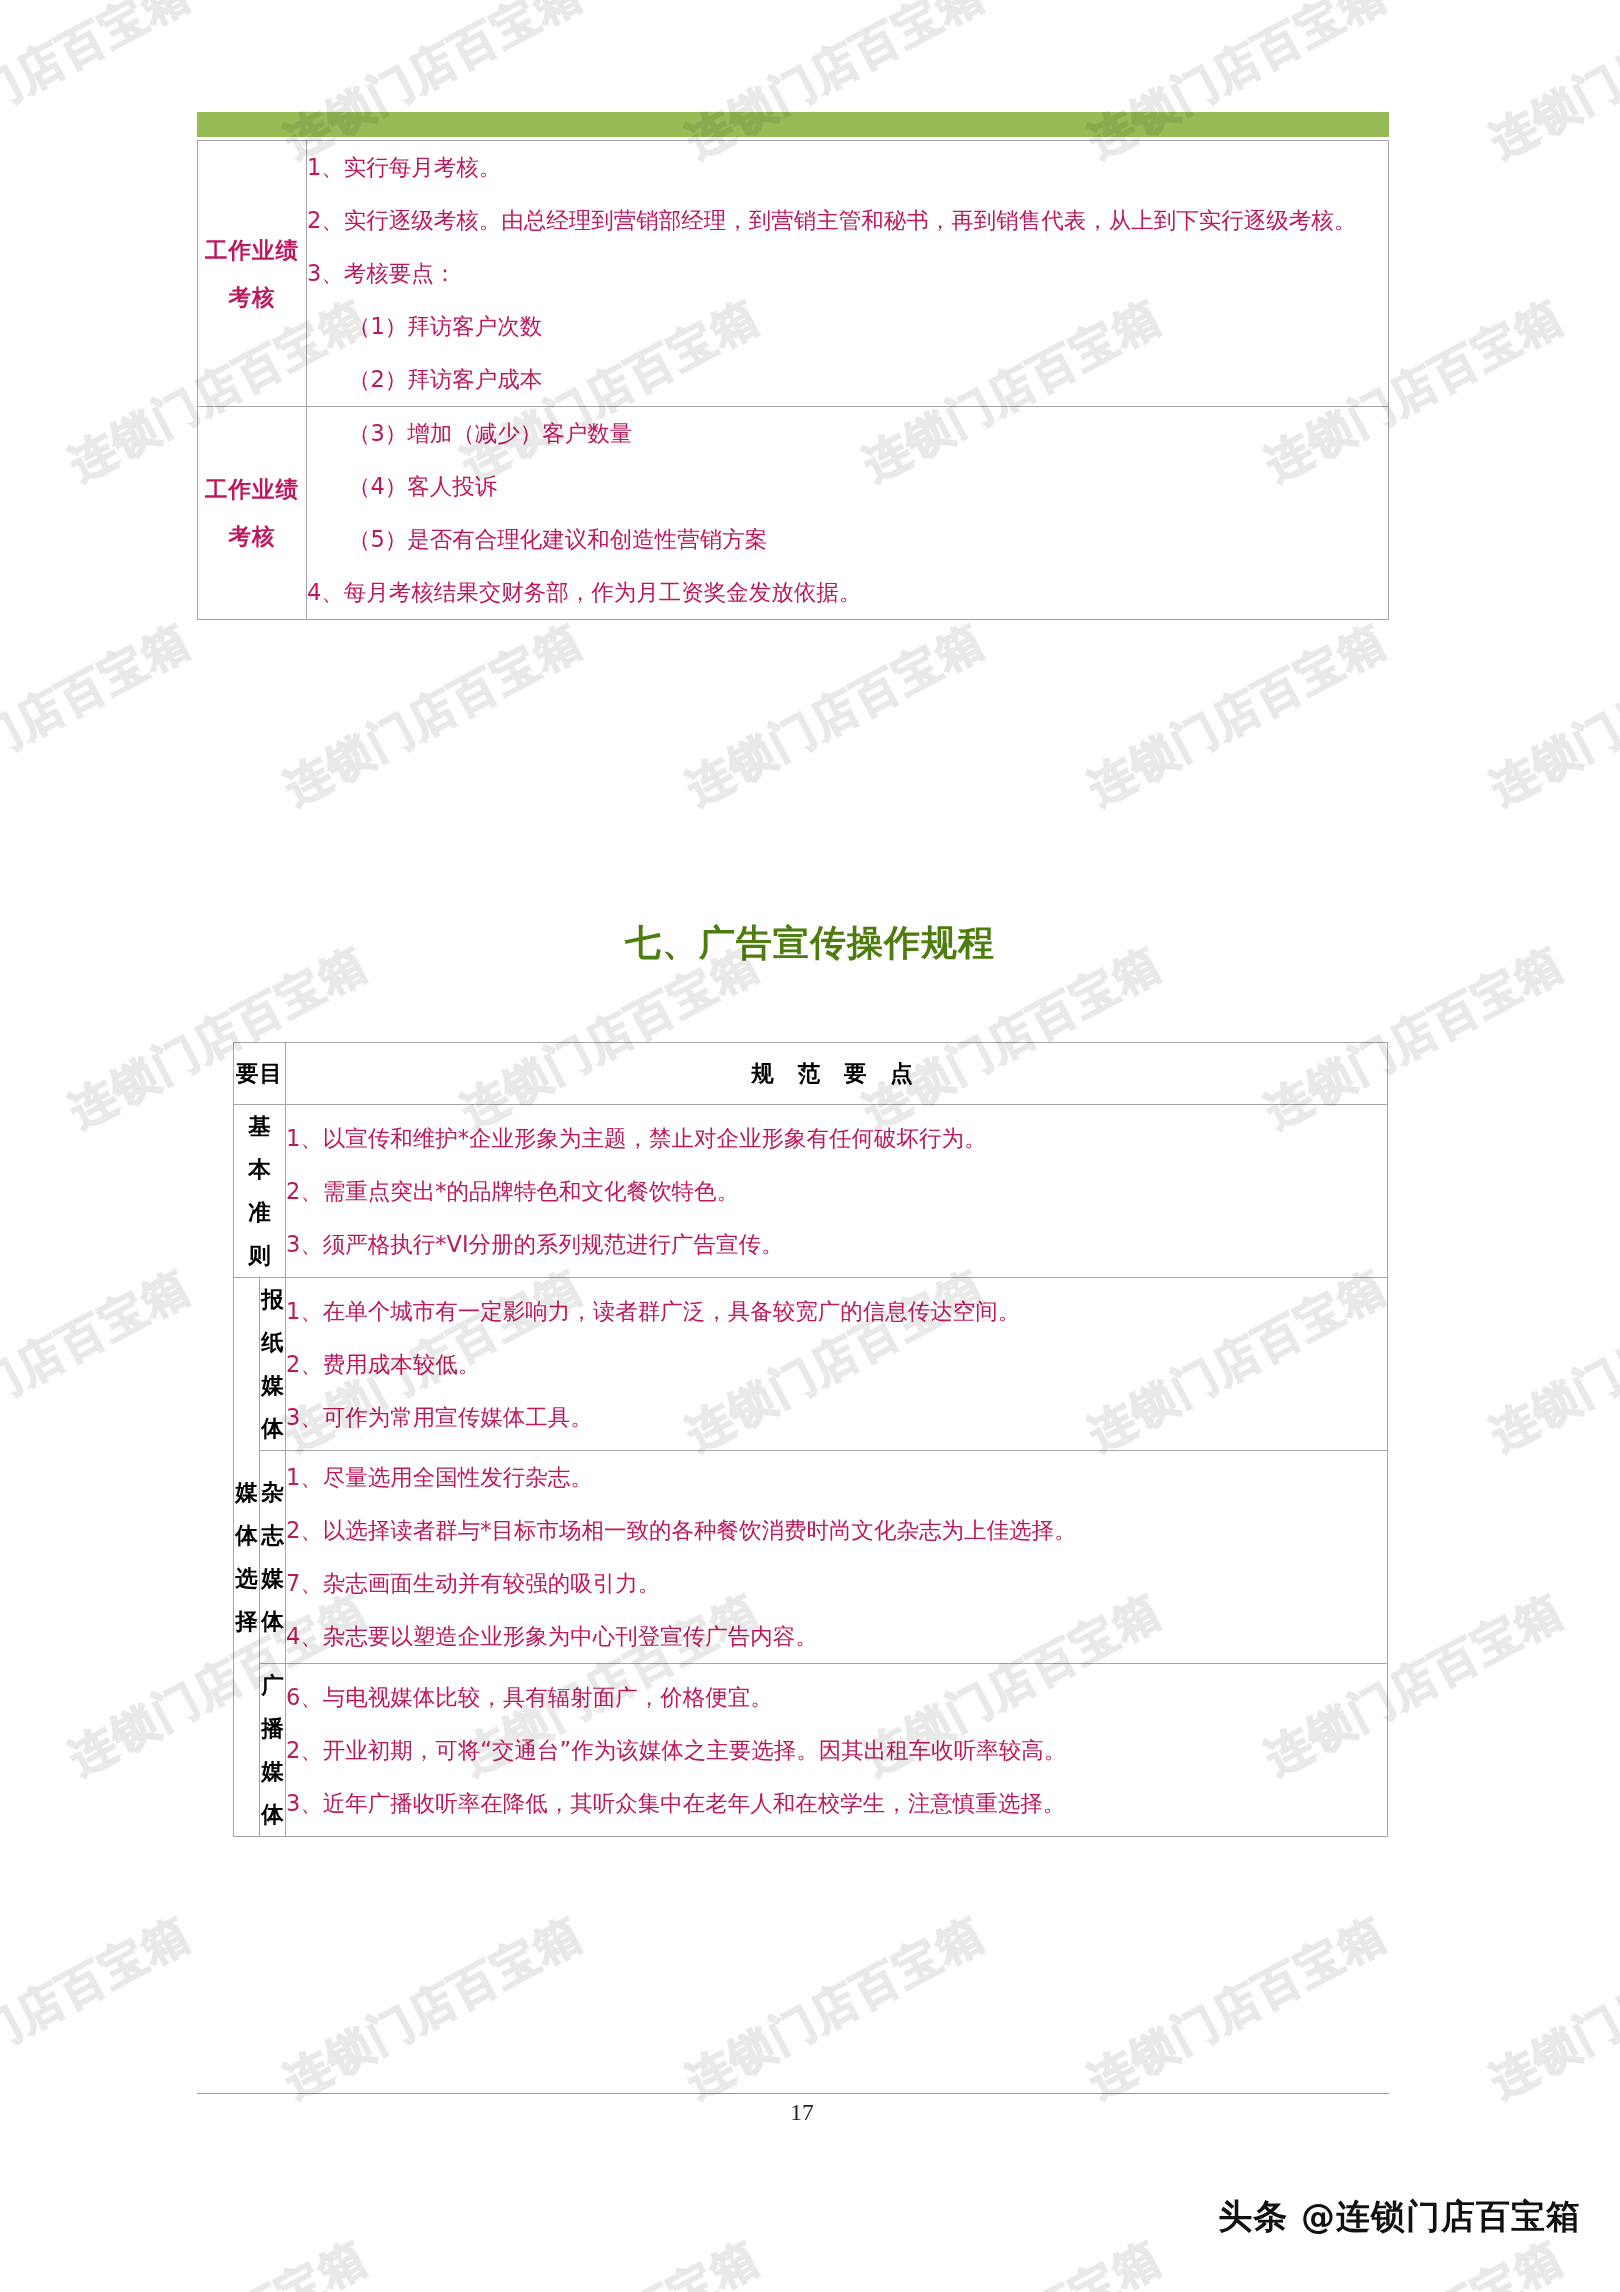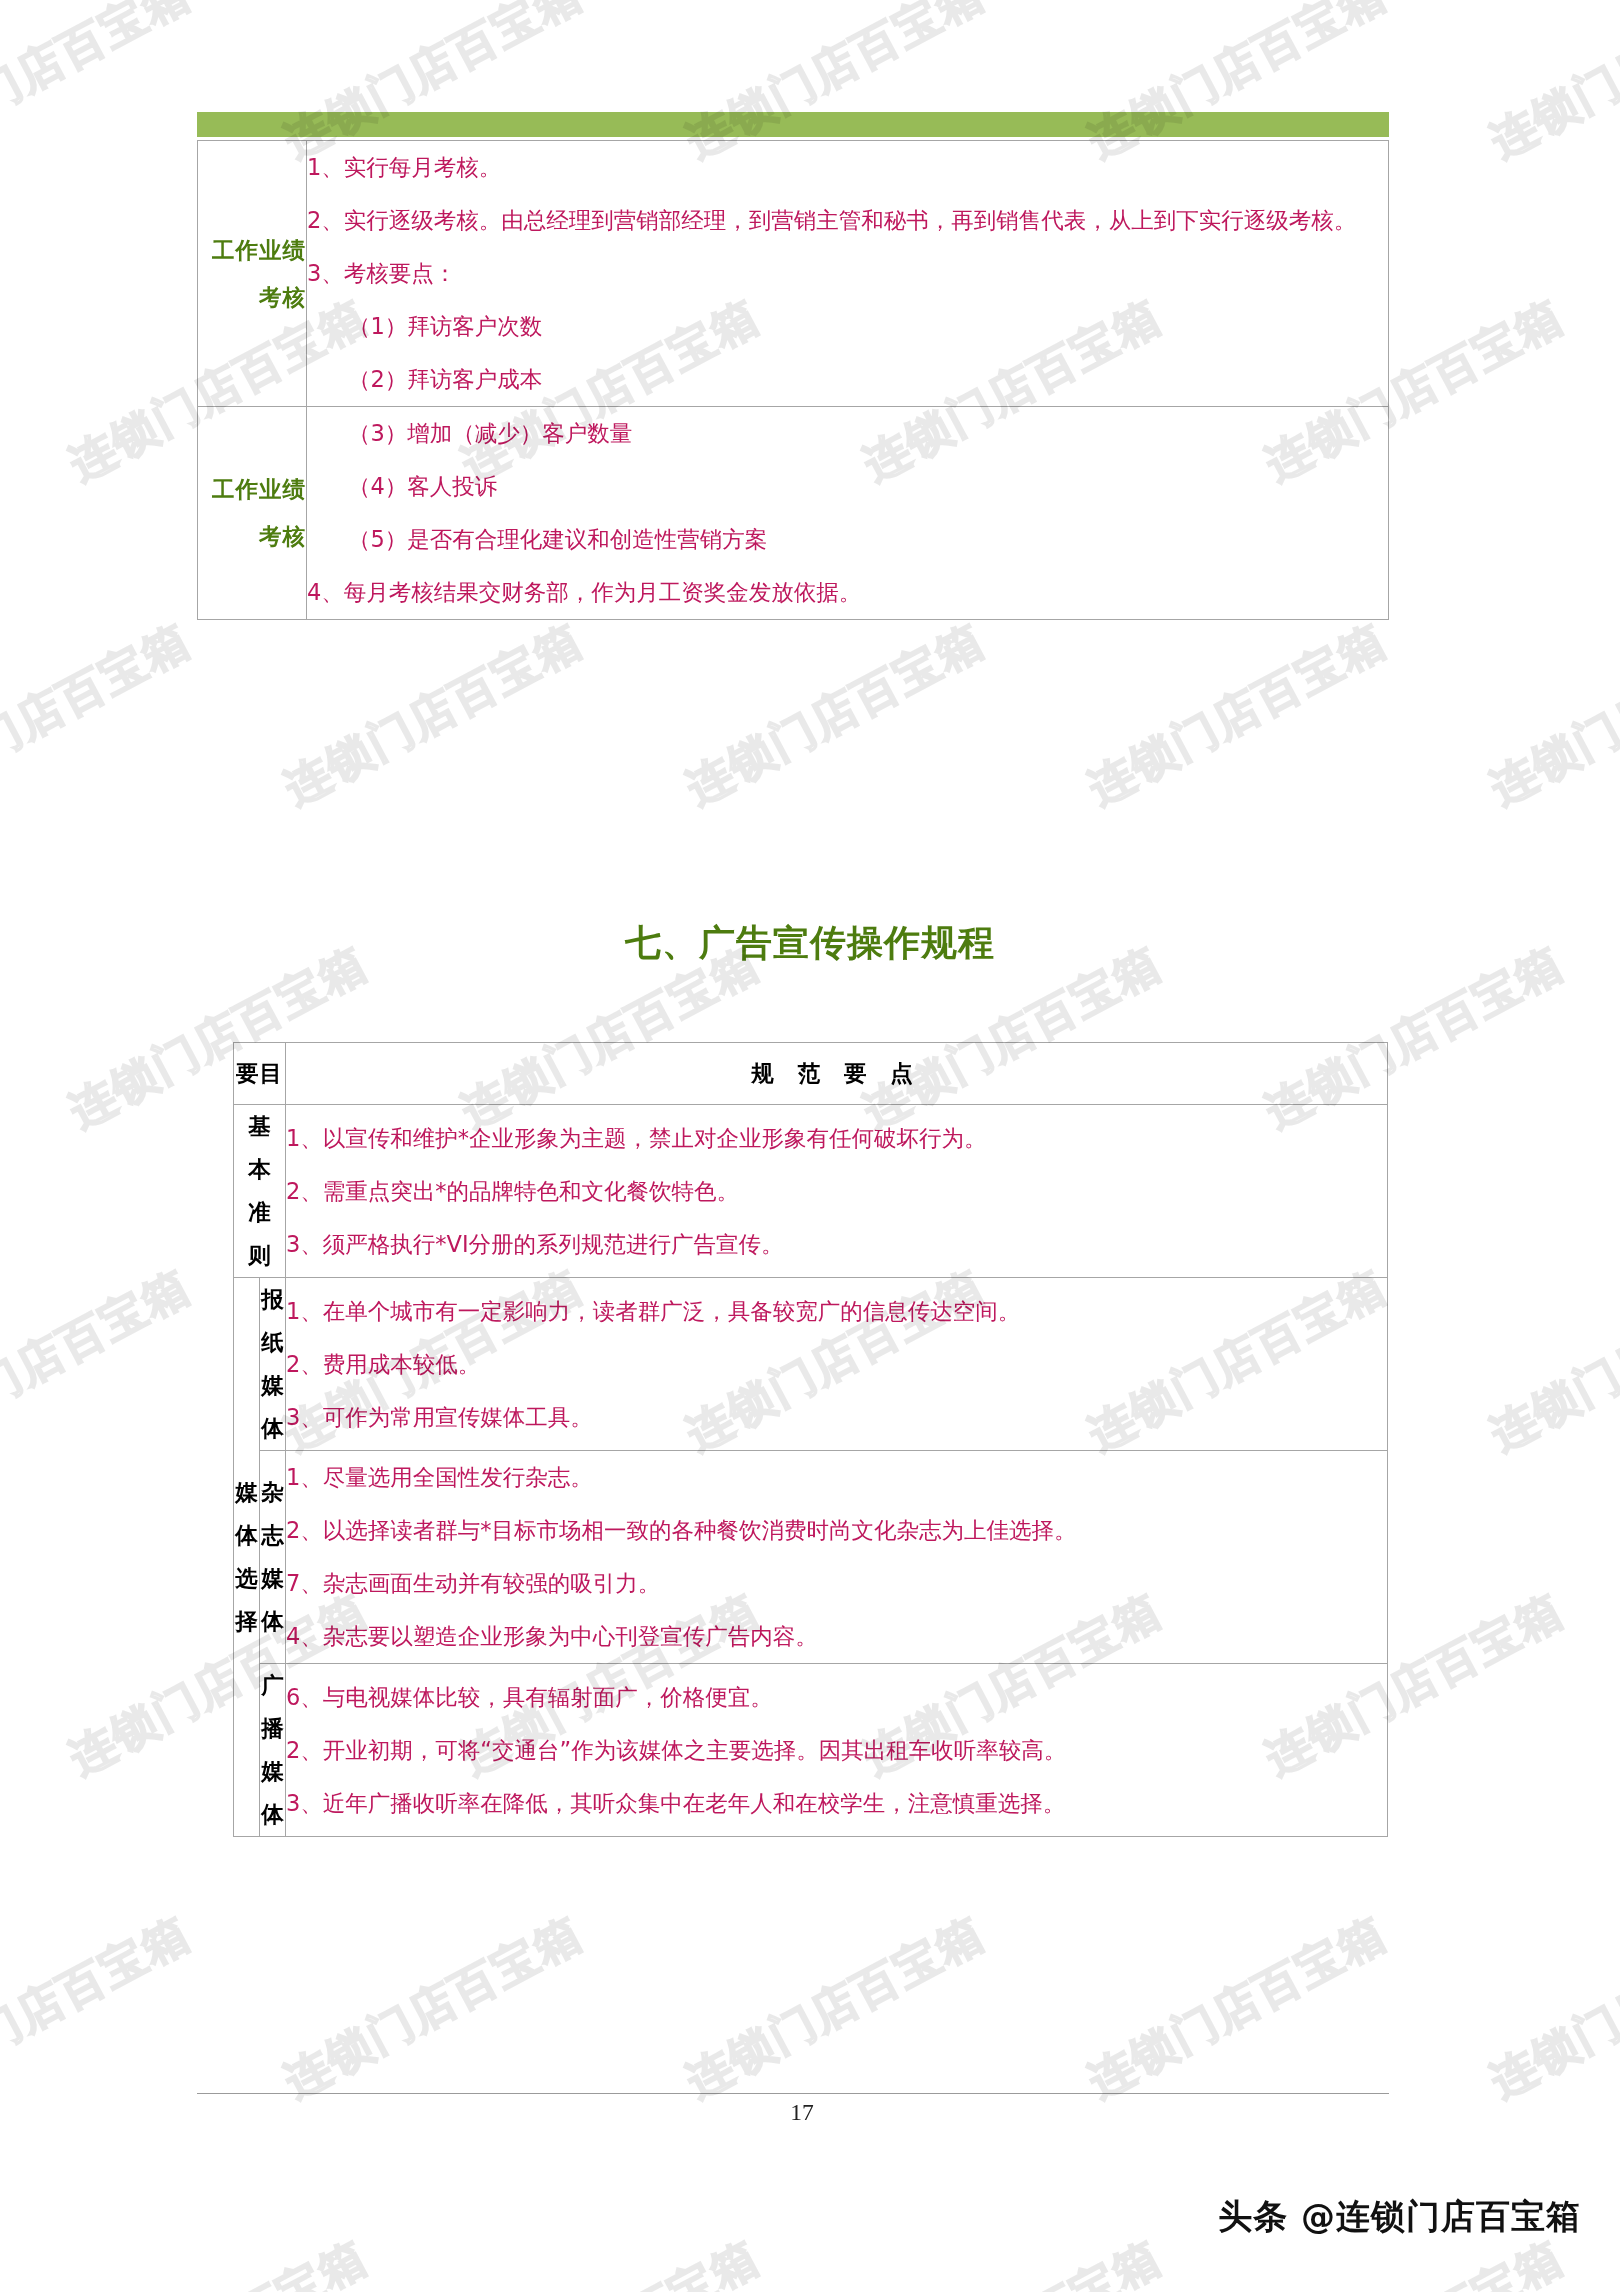--- a/index.html
+++ b/index.html
@@ -72,22 +72,22 @@
   
   #table-2 { left: 233px; top: 1042px; width: 1155px; }
   #table-2 .c-outer { width: 51px; }
   #table-2 .c-inner { width: 112px; }
 
   .label-cell {
     font-family: Liberation Serif, serif;
     font-weight: 700;
     font-size: 22.5px;
     line-height: 45px;
-    text-align: right;
-    color: #4d7c0f;
+    text-align: center;
+    color: #be185d;
     letter-spacing: 1px;
     padding: 7.8px 3.9px;
   }
   .label-cell.two-line { line-height: 47px; }
 
   
   .label-vert {
     font-family: "DejaVu Sans", "Liberation Sans", sans-serif;
     font-weight: 700;
     font-size: 22.5px;

